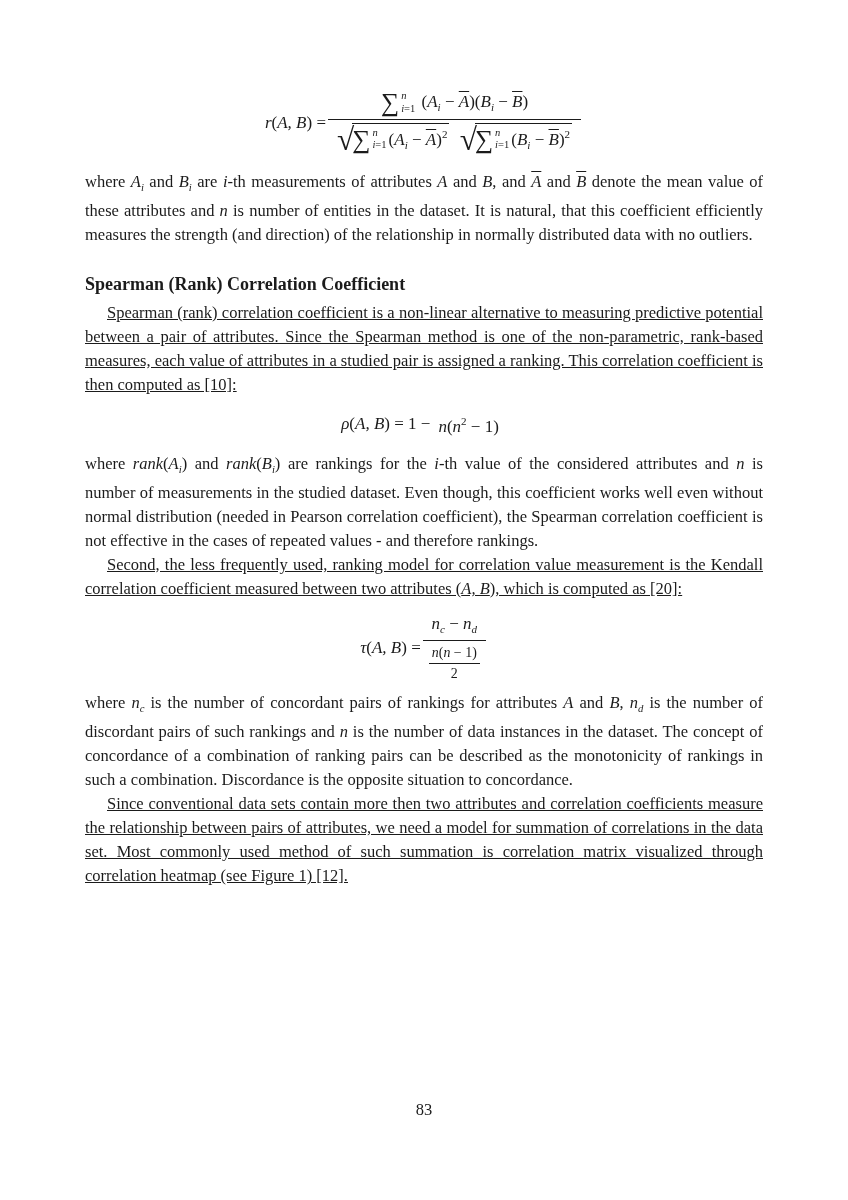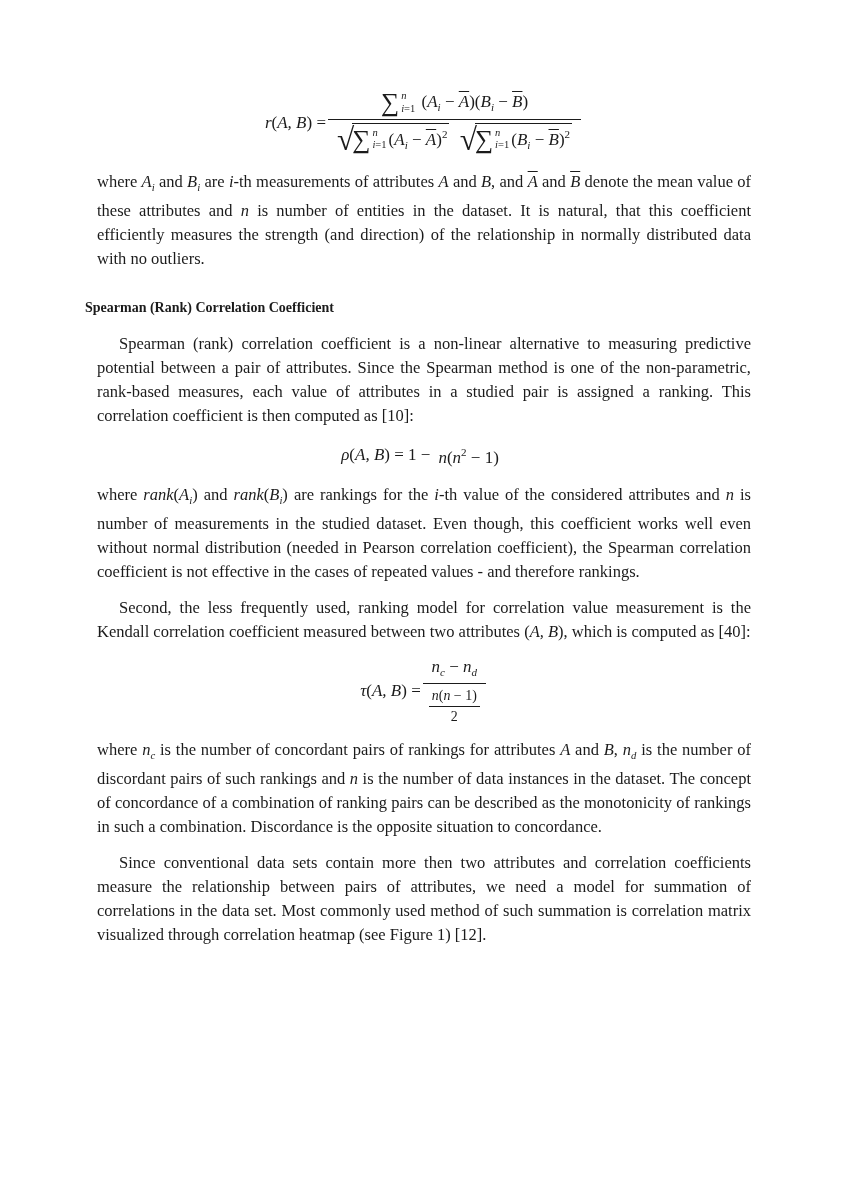--- a/index.html
+++ b/index.html
@@ -9,24 +9,24 @@
     height: 1200px;
     box-sizing: border-box;
     background: #ffffff;
     color: #1b1b1b;
     font-family: "Liberation Serif", "DejaVu Serif", serif;
     font-size: 16.5px;
     line-height: 24px;
     padding: 86px 85px 0 85px;
     overflow: hidden;
   }
-  .para { margin: 12px; text-align: justify; }
-  .para.indent { text-indent: 22px; }
+  .para { margin: 0; text-align: justify; }
+  .para.indent { text-indent: 22px; text-decoration: underline; }
   .subheading {
-    font-size: 14px;
+    font-size: 18px;
     line-height: 24px;
     font-weight: bold;
     margin: 25px 0 5px 0;
   }
   
   .formula {
     display: flex;
     justify-content: center;
     align-items: center;
     font-size: 17px;
@@ -116,21 +116,21 @@
     <span class="frac">
       <span class="den">
         <span class="run"><span class="seg-i">n</span><span class="seg-r">(</span><span class="seg-i">n</span><sup>2</sup><span class="seg-r"> − 1)</span></span>
       </span>
     </span>
   </div>
 
   <p class="para"><span class="seg-r">where </span><span class="seg-i">rank</span><span class="seg-r">(</span><span class="seg-i">A</span><sub>i</sub><span class="seg-r">)</span><span class="seg-r"> and </span><span class="seg-i">rank</span><span class="seg-r">(</span><span class="seg-i">B</span><sub>i</sub><span class="seg-r">)</span><span class="seg-r"> are rankings for the </span><span class="seg-i">i</span><span class="seg-r">-th value of the considered attributes and </span><span class="seg-i">n</span><span class="seg-r"> is number of measurements in the studied dataset. Even though, this coefficient works well even without normal distribution (needed in Pearson correlation coefficient), the Spearman correlation coefficient is not effective in the cases of repeated values - and therefore rankings.</span></p>
 
 
-  <p class="para indent"><span class="seg-r">Second, the less frequently used, ranking model for correlation value measurement is the Kendall correlation coefficient measured between two attributes (</span><span class="seg-i">A, B</span><span class="seg-r">), which is computed as [40]:</span></p>
+  <p class="para indent"><span class="seg-r">Second, the less frequently used, ranking model for correlation value measurement is the Kendall correlation coefficient measured between two attributes (</span><span class="seg-i">A, B</span><span class="seg-r">), which is computed as [20]:</span></p>
 
   <div class="formula f-kendall">
     <span class="run"><span class="seg-i">τ</span><span class="seg-r">(</span><span class="seg-i">A, B</span><span class="seg-r">) = </span></span>
     <span class="frac">
       <span class="num">
         <span class="run"><span class="seg-i">n</span><sub>c</sub><span class="seg-r"> − </span><span class="seg-i">n</span><sub>d</sub></span>
       </span>
       <span class="den">
         <span class="frac small">
           <span class="num">
@@ -141,14 +141,15 @@
           </span>
         </span>
       </span>
     </span>
   </div>
 
   <p class="para"><span class="seg-r">where </span><span class="seg-i">n</span><sub>c</sub><span class="seg-r"> is the number of concordant pairs of rankings for attributes </span><span class="seg-i">A</span><span class="seg-r"> and </span><span class="seg-i">B</span><span class="seg-r">, </span><span class="seg-i">n</span><sub>d</sub><span class="seg-r"> is the number of discordant pairs of such rankings and </span><span class="seg-i">n</span><span class="seg-r"> is the number of data instances in the dataset.  The concept of concordance of a combination of ranking pairs can be described as the monotonicity of rankings in such a combination. Discordance is the opposite situation to concordance.</span></p>
 
   <p class="para indent"><span class="seg-r">Since conventional data sets contain more then two attributes and correlation coefficients measure the relationship between pairs of attributes, we need a model for summation of correlations in the data set. Most commonly used method of such summation is correlation matrix visualized through correlation heatmap (see Figure 1) [12].</span></p>
 
+  <div class="page-number">83</div>
 
 </div>
 
 </body></html>

